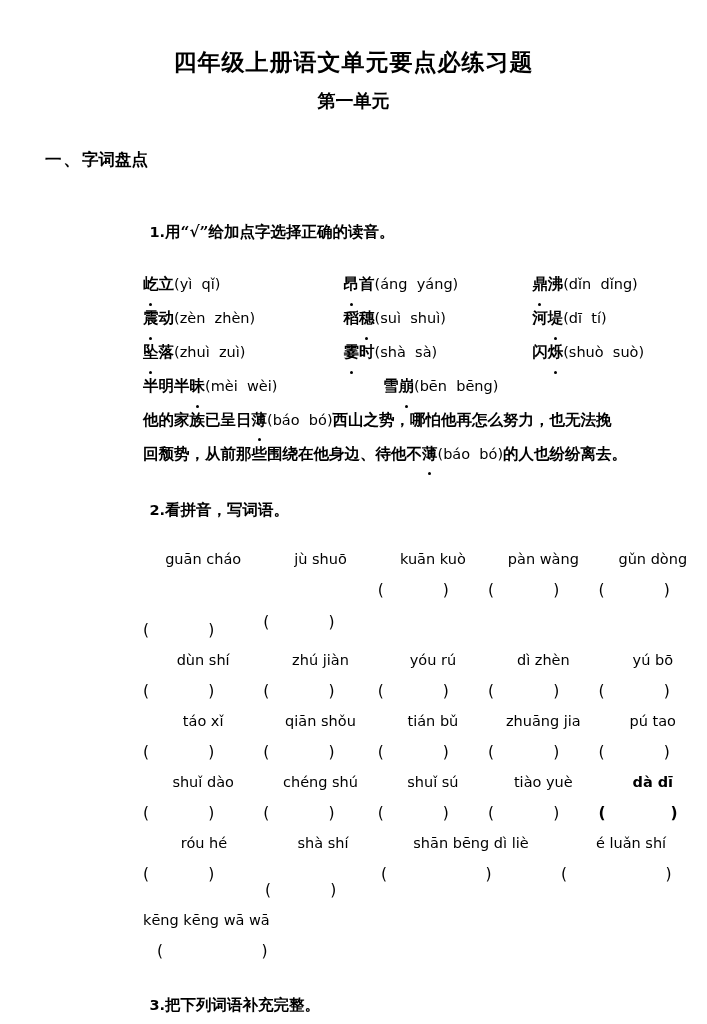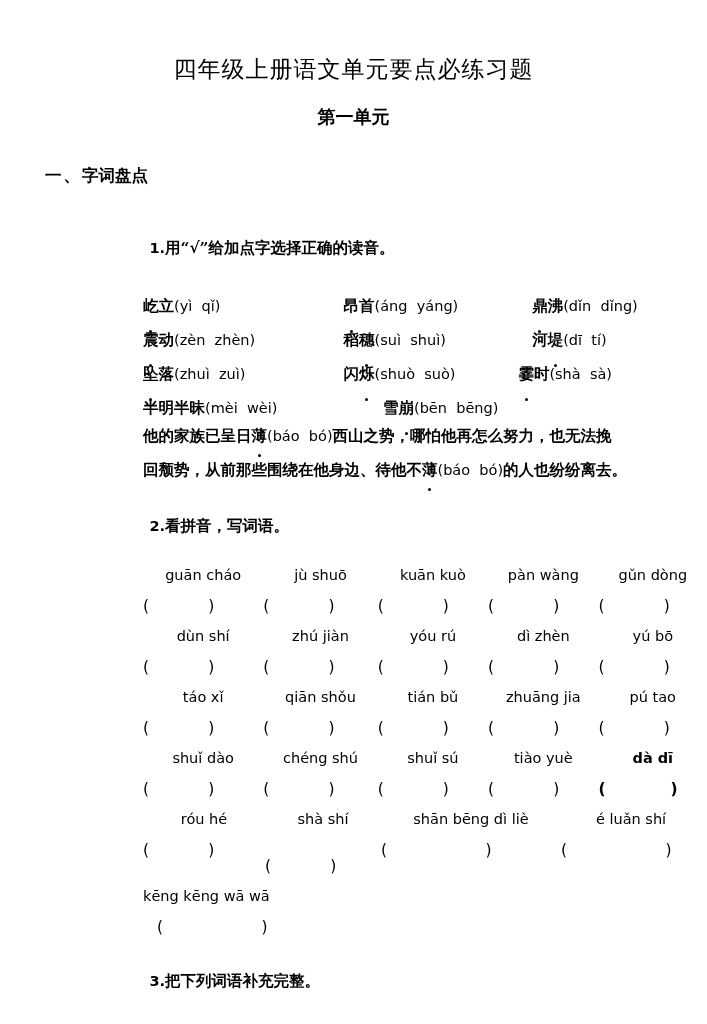--- a/index.html
+++ b/index.html
@@ -21,23 +21,23 @@
     height: 1024px;
     position: relative;
     box-sizing: border-box;
     padding: 0;
   }
 
   
   .doc-title {
     text-align: center;
     font-size: 23px;
-    font-weight: normal;
+    font-weight: bold;
     letter-spacing: 1px;
-    margin: 8px;
+    margin: 0;
     padding-top: 48px;
     line-height: 1.2;
     font-family: "DejaVu Serif", "Liberation Serif", serif;
   }
   .doc-subtitle {
     text-align: center;
     font-size: 18px;
     font-weight: bold;
     margin: 0;
     padding-top: 14px;
@@ -76,23 +76,23 @@
   }
 
   .q-body {
     padding-left: 26px;
     padding-top: 3px;
   }
 
   
   .pin-row {
     display: flex;
-    line-height: 46px;
+    line-height: 36px;
     height: 34px;
-    align-items: flex-start;
+    align-items: center;
   }
   .pin-cell {
     font-size: 15.5px;
     white-space: pre;
     font-family: "DejaVu Serif", "Liberation Serif", serif;
     position: relative;
   }
   .pin-cell.c1 { width: 218px; }
   .pin-cell.c2 { width: 205px; }
   .pin-cell.c3 { width: 190px; }
@@ -190,22 +190,22 @@
       </div>
 
       <div class="pin-row">
         <div class="pin-cell c1"><span class="han dotc">震</span><span class="han">动</span><span class="py">(zèn  zhèn)</span></div>
         <div class="pin-cell c2"><span class="han">稻</span><span class="han dotc">穗</span><span class="py">(suì  shuì)</span></div>
         <div class="pin-cell c3"><span class="han">河</span><span class="han dotc">堤</span><span class="py">(dī  tí)</span></div>
       </div>
 
       <div class="pin-row">
         <div class="pin-cell c1"><span class="han dotc">坠</span><span class="han">落</span><span class="py">(zhuì  zuì)</span></div>
+        <div class="pin-cell c2"><span class="han dotc">霎</span><span class="han">时</span><span class="py">(shà  sà)</span></div>
         <div class="pin-cell c3"><span class="han">闪</span><span class="han dotc">烁</span><span class="py">(shuò  suò)</span></div>
-        <div class="pin-cell c2"><span class="han dotc">霎</span><span class="han">时</span><span class="py">(shà  sà)</span></div>
       </div>
 
       <div class="pin-row">
         <div class="pin-cell w1"><span class="han">半明半</span><span class="han dotc">昧</span><span class="py">(mèi  wèi)</span></div>
         <div class="pin-cell c2"><span class="han">雪</span><span class="han dotc">崩</span><span class="py">(bēn  bēng)</span></div>
       </div>
 
       <div class="sent-line"><span>他的家族已呈日</span><span class="dotc">薄</span><span class="py">(báo  bó)</span><span>西山之势，哪怕他再怎么努力，也无法挽</span></div>
       <div class="sent-line"><span>回颓势，从前那些围绕在他身边、待他不</span><span class="dotc">薄</span><span class="py">(báo  bó)</span><span>的人也纷纷离去。</span></div>
 
@@ -213,25 +213,25 @@
   </div>
 
   <div class="q" style="margin-top:8px;">
     <div class="q-head">
       <span class="q-num">2.</span><span>看拼音，写词语。</span>
     </div>
 
     <div class="q-body w-block">
 
       <div class="w-row">
-        <div class="w-col" style="width:122px;">
+        <div class="w-col" style="width:122px;gap:40px;">
             <span class="w-py">guān cháo</span>
             <span class="w-paren">(            )</span>
           </div>
-        <div class="w-col" style="width:116px;">
+        <div class="w-col" style="width:116px;gap:32px;">
             <span class="w-py">jù shuō</span>
             <span class="w-paren">(            )</span>
           </div>
         <div class="w-col" style="width:112px;">
             <span class="w-py">kuān kuò</span>
             <span class="w-paren">(            )</span>
           </div>
         <div class="w-col" style="width:112px;">
             <span class="w-py">pàn wàng</span>
             <span class="w-paren">(            )</span>

